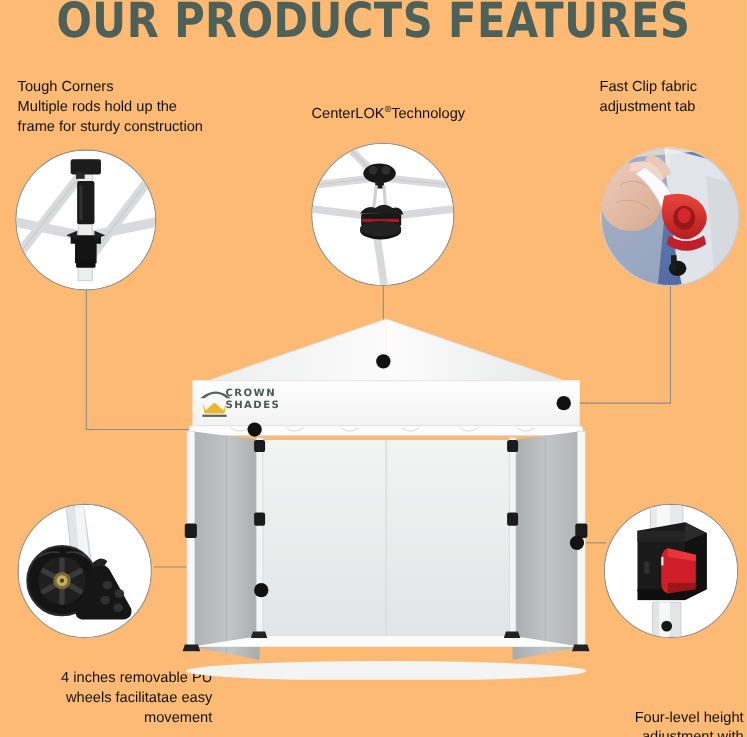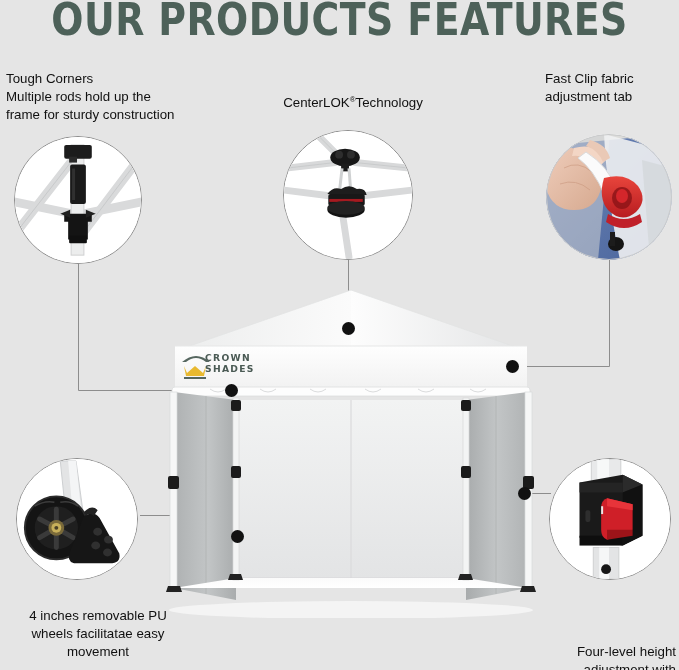--- a/index.html
+++ b/index.html
@@ -8,21 +8,21 @@
     width: 679px;
     height: 670px;
     background: #ffffff;
     font-family: "Liberation Sans", sans-serif;
     overflow: hidden;
   }
   #page {
     position: relative;
     width: 679px;
     height: 670px;
-    background: #e5e5e5;
+    background: #fdba74;
   }
 
   
   #title {
     position: absolute;
     top: -2px;
     left: 0;
     width: 679px;
     text-align: center;
     font-family: "DejaVu Sans", sans-serif;
@@ -38,24 +38,24 @@
 
   
   .caption {
     position: absolute;
     font-family: "Liberation Sans", sans-serif;
     font-size: 13.3px;
     line-height: 1.36;
     color: #111111;
     white-space: pre-line;
   }
-  #cap-tough    { left: 6px;  top: 70px;  width: 235px; text-align: left; }
+  #cap-tough    { left: 16px;  top: 70px;  width: 235px; text-align: left; }
   #cap-center   { left: 253px; top: 94px;  width: 200px; text-align: center; }
   #cap-fastclip { left: 545px; top: 70px;  width: 134px; text-align: left; }
-  #cap-wheels   { left: 3px;  top: 607px; width: 190px; text-align: center; }
+  #cap-wheels   { left: 3px;  top: 607px; width: 190px; text-align: right; }
   #cap-height   { left: 520px; top: 643px; width: 156px; text-align: right; }
 
   .reg {
     font-size: 8px;
     vertical-align: super;
     line-height: 0;
   }
 
   
   #wires {

